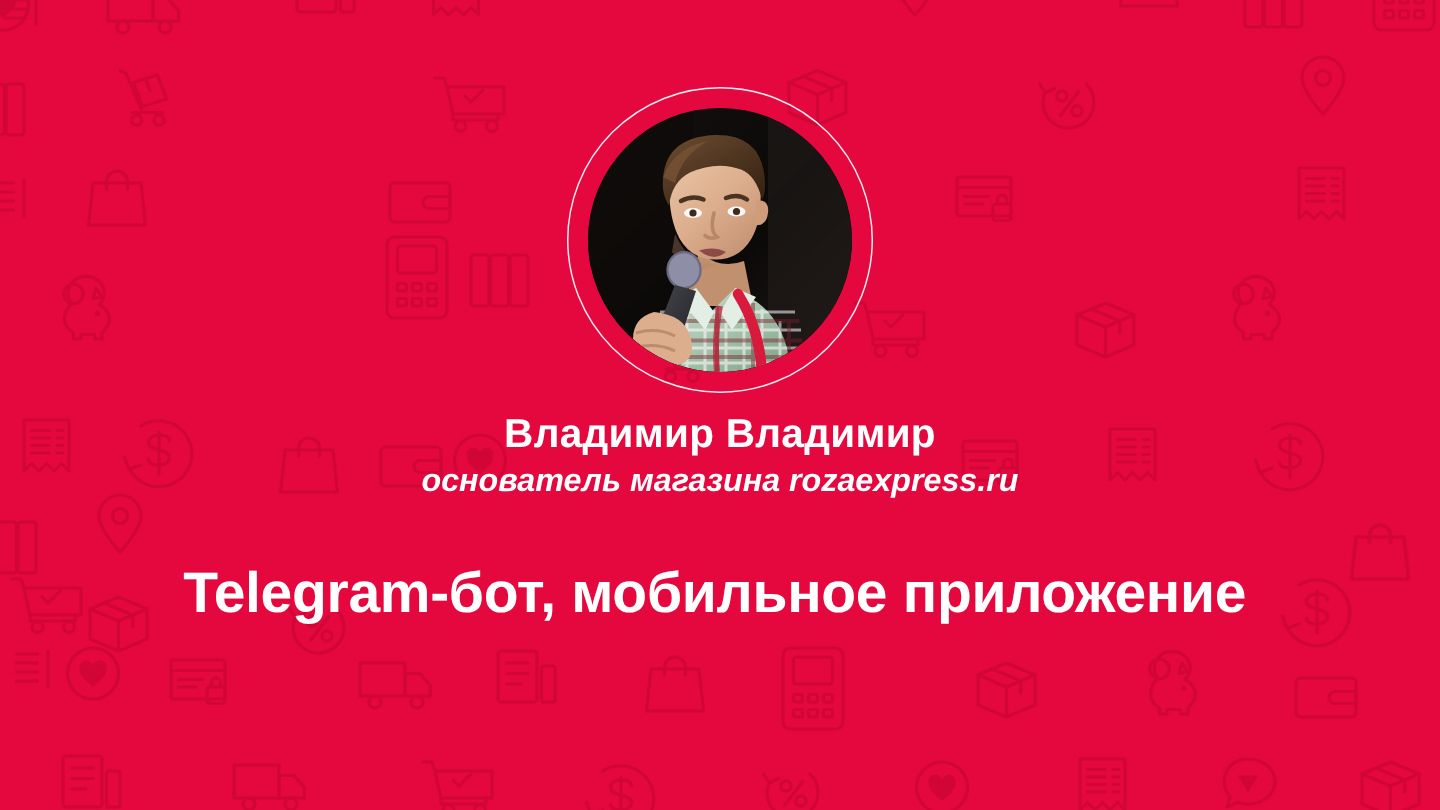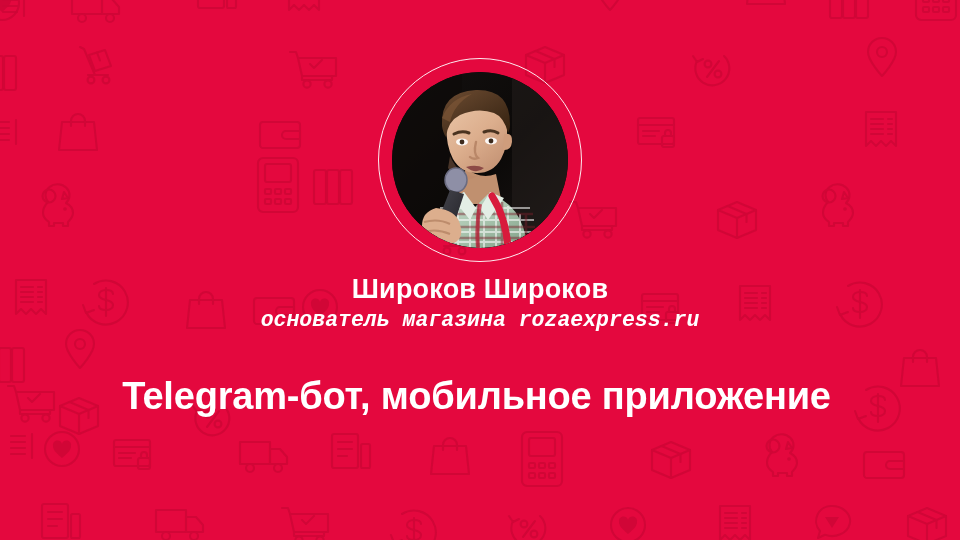--- a/index.html
+++ b/index.html
@@ -98,21 +98,20 @@
     position: absolute;
     top: 307px;
     left: 0;
     width: 960px;
     font-size: 21.5px;
     font-weight: bold;
     font-style: italic;
     color: #ffffff;
     line-height: 26px;
     white-space: nowrap;
-    font-family: Liberation Mono, monospace;
   }
   #slide-title {
     position: absolute;
     top: 373px;
     left: 0;
     width: 953px;
     color: #ffffff;
     font-size: 38px;
     font-weight: bold;
     line-height: 47px;
@@ -446,20 +445,20 @@
           <path d="M31 160 q14 -4 27 2" stroke="#bd8c6c" stroke-width="2" fill="none"></path>
           <path d="M33 170 q13 -4 25 2" stroke="#bd8c6c" stroke-width="2" fill="none"></path>
 
           <rect x="0" y="0" width="176" height="176" fill="none"></rect>
         </g>
       </svg>
     </div>
   </div>
 
   <div id="text-block">
-    <div id="speaker-name">Широков Широков</div>
+    <div id="speaker-name">Владимир Владимир</div>
     <div id="speaker-role">основатель магазина rozaexpress.ru</div>
     <div id="slide-title">
       <span class="tline">Telegram-бот, мобильное приложение</span>
     </div>
   </div>
 
 </div>
 
 </body></html>

